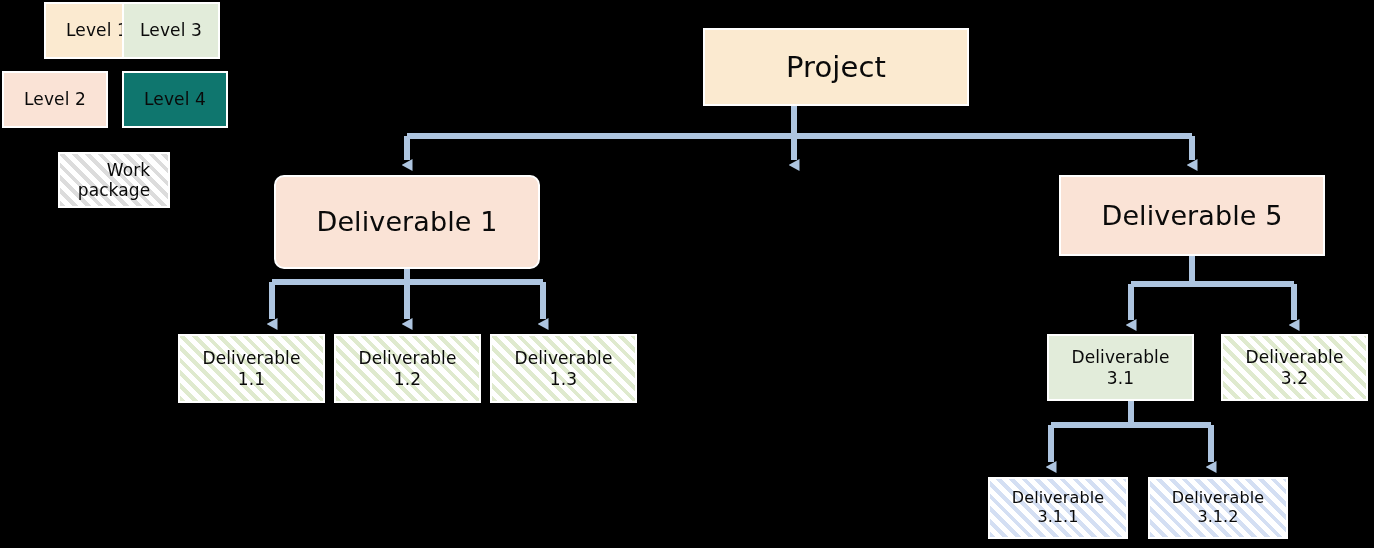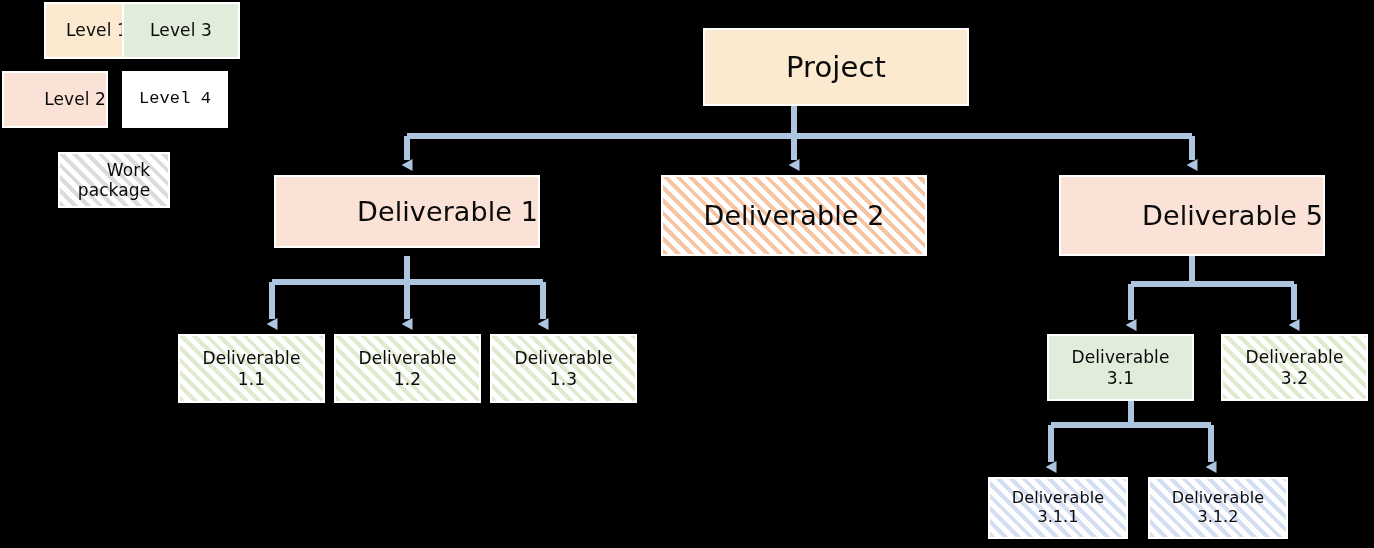--- a/index.html
+++ b/index.html
@@ -27,23 +27,23 @@
     text-align: center;
     color: #0a0a0a;
     line-height: 1.18;
     border: 2px solid #ffffff;
     white-space: pre-line;
     letter-spacing: 0.1px;
   }
 
   
   .fill-l1 { background: #fbead0; margin-left: 42px; }
-  .fill-l2 { background: #fae3d6; justify-content: flex-end; }
+  .fill-l2 { background: #fae3d6; }
   .fill-l3 { background: #e2ecda; }
-  .fill-l4 { background: #ffffff; font-family: Liberation Mono, monospace; }
+  .fill-l4 { background: #0f766e; }
 
   
   .hatch-orange {
     background-color: #ffffff;
     background-image: repeating-linear-gradient(45deg,
         #f6c5a3 0px, #f6c5a3 4px,
         #ffffff 4px, #ffffff 9px);
   }
   .hatch-green {
     background-color: #ffffff;
@@ -114,48 +114,45 @@
       <path d="M 1051,425 L 1211,425"></path>
       <path d="M 1051,425 L 1051,462" marker-end="url(#arrowhead)"></path>
       <path d="M 1211,425 L 1211,462" marker-end="url(#arrowhead)"></path>
     </g>
   </svg>
 
   <div class="node fill-l1 t-leg" style="left:2px;  top:2px;   width:106px; height:57px;">
     <span>Level 1</span>
   </div>
 
-  <div class="node fill-l3 t-leg" style="left:122px; top:2px;   width:118px; height:57px;justify-content:center;">
+  <div class="node fill-l3 t-leg" style="left:122px; top:2px;   width:98px; height:57px;justify-content:center;">
     <span>Level 3</span>
   </div>
 
   <div class="node fill-l2 t-leg" style="left:2px;  top:71px;  width:106px; height:57px;">
     <span>Level 2</span>
   </div>
 
   <div class="node fill-l4 t-leg" style="left:122px; top:71px;  width:106px; height:57px;">
     <span>Level 4</span>
   </div>
 
   <div class="node hatch-gray t-leg" style="left:58px; top:152px; width:112px; height:56px;text-align:right;">
     <span>Work
 package</span>
   </div>
 
   <div class="node fill-l1 t-xl" style="left:661px; top:28px; width:266px; height:78px;">
     <span>Project</span>
   </div>
 
-  <div class="node fill-l2 t-lg" style="left:274px; top:175px; width:266px; height:73px;">
+  <div class="node fill-l2 t-lg" style="left:274px; top:175px; width:266px; height:94px;border-radius:10px;">
     <span>Deliverable 1</span>
   </div>
 
-  <div class="node hatch-orange t-lg" style="left:661px; top:175px; width:266px; height:81px;">
-    <span>Deliverable 2</span>
-  </div>
 
   <div class="node fill-l2 t-lg" style="left:1059px; top:175px; width:266px; height:81px;">
     <span>Deliverable 5</span>
   </div>
 
   <div class="node hatch-green t-sm" style="left:178px; top:334px; width:147px; height:69px;">
     <span>Deliverable
 1.1</span>
   </div>
 

